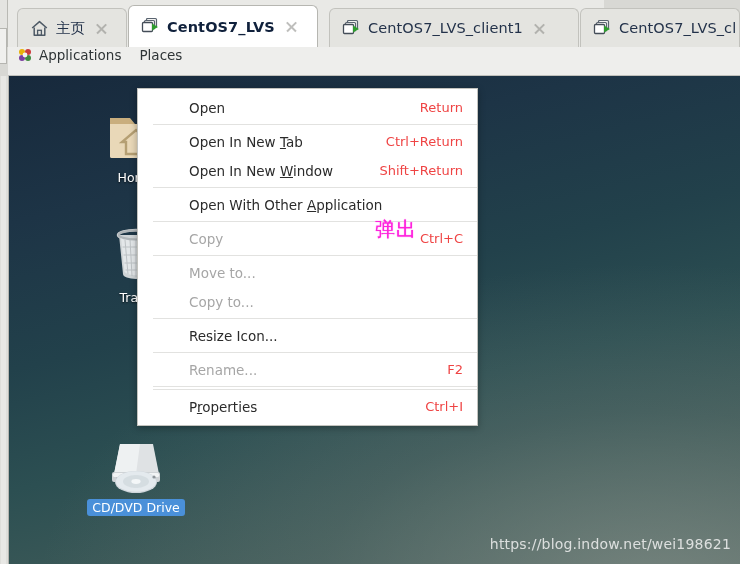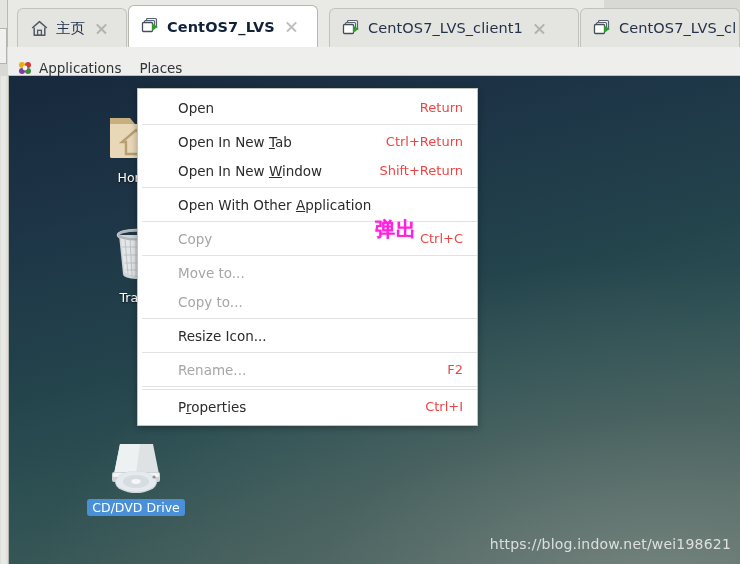--- a/index.html
+++ b/index.html
@@ -57,21 +57,21 @@
   .tab-close::after  { transform: rotate(-45deg); }
 
   
   .gnome-panel {
     position: absolute; left: 8px; top: 47px; width: 732px; height: 29px;
     background: #eeeeec;
     border-bottom: 1px solid #c0c0bb;
     display: flex; align-items: center;
   }
   .gnome-item {
-    display: flex; align-items: flex-end; height: 29px;
+    display: flex; align-items: flex-start; height: 29px;
     padding: 0 9px; font-size: 13.5px; color: #2e3436;
   }
   .foot-icon { width: 16px; height: 16px; margin-right: 6px; flex: none; }
 
   
   .desktop {
     position: absolute; left: 9px; top: 76px;
     width: 731px; height: 488px;
     background:
       radial-gradient(ellipse 120% 95% at 88% 105%, rgba(150,158,150,0.55) 0%, rgba(120,130,126,0.25) 38%, rgba(0,0,0,0) 70%),
@@ -103,21 +103,21 @@
     background: #4a90d9; text-shadow: none; color: #fff;
   }
 
   
   .ctxmenu {
     position: absolute; left: 137px; top: 88px;
     width: 341px;
     background: #ffffff;
     border: 1px solid #c3c3be;
     box-shadow: 0 2px 7px rgba(0,0,0,.30);
-    padding: 4px 0 4px 4px;
+    padding: 4px 0 4px 15px;
     z-index: 40;
   }
   .mi {
     position: relative; height: 29px;
     display: flex; align-items: center;
     padding: 0 14px 0 36px;
     font-size: 13.5px; color: #2b2b2b;
     white-space: nowrap;
   }
   .mi.disabled { color: #a6a6a6; }
@@ -128,21 +128,21 @@
 
   .eject-box {
     position: absolute; left: 15px; top: -1px;
     width: 182px; height: 31px;
     border: 3px solid #ee1111;
     pointer-events: none; z-index: 45;
   }
 
   .cn-annot {
     position: absolute; left: 375px; top: 216px;
-    font-size: 20px; font-weight: bold; color: #ff22dd;
+    font-size: 20px; font-weight: normal; color: #ff22dd;
     font-family: "DejaVu Sans", sans-serif;
     letter-spacing: 1px; z-index: 50;
     text-shadow: 0 0 1px #ff22dd;
   }
 
   .watermark {
     position: absolute; right: 9px; bottom: 12px;
     font-size: 14px; color: rgba(245,245,245,.82);
     letter-spacing: .2px; z-index: 30;
   }

